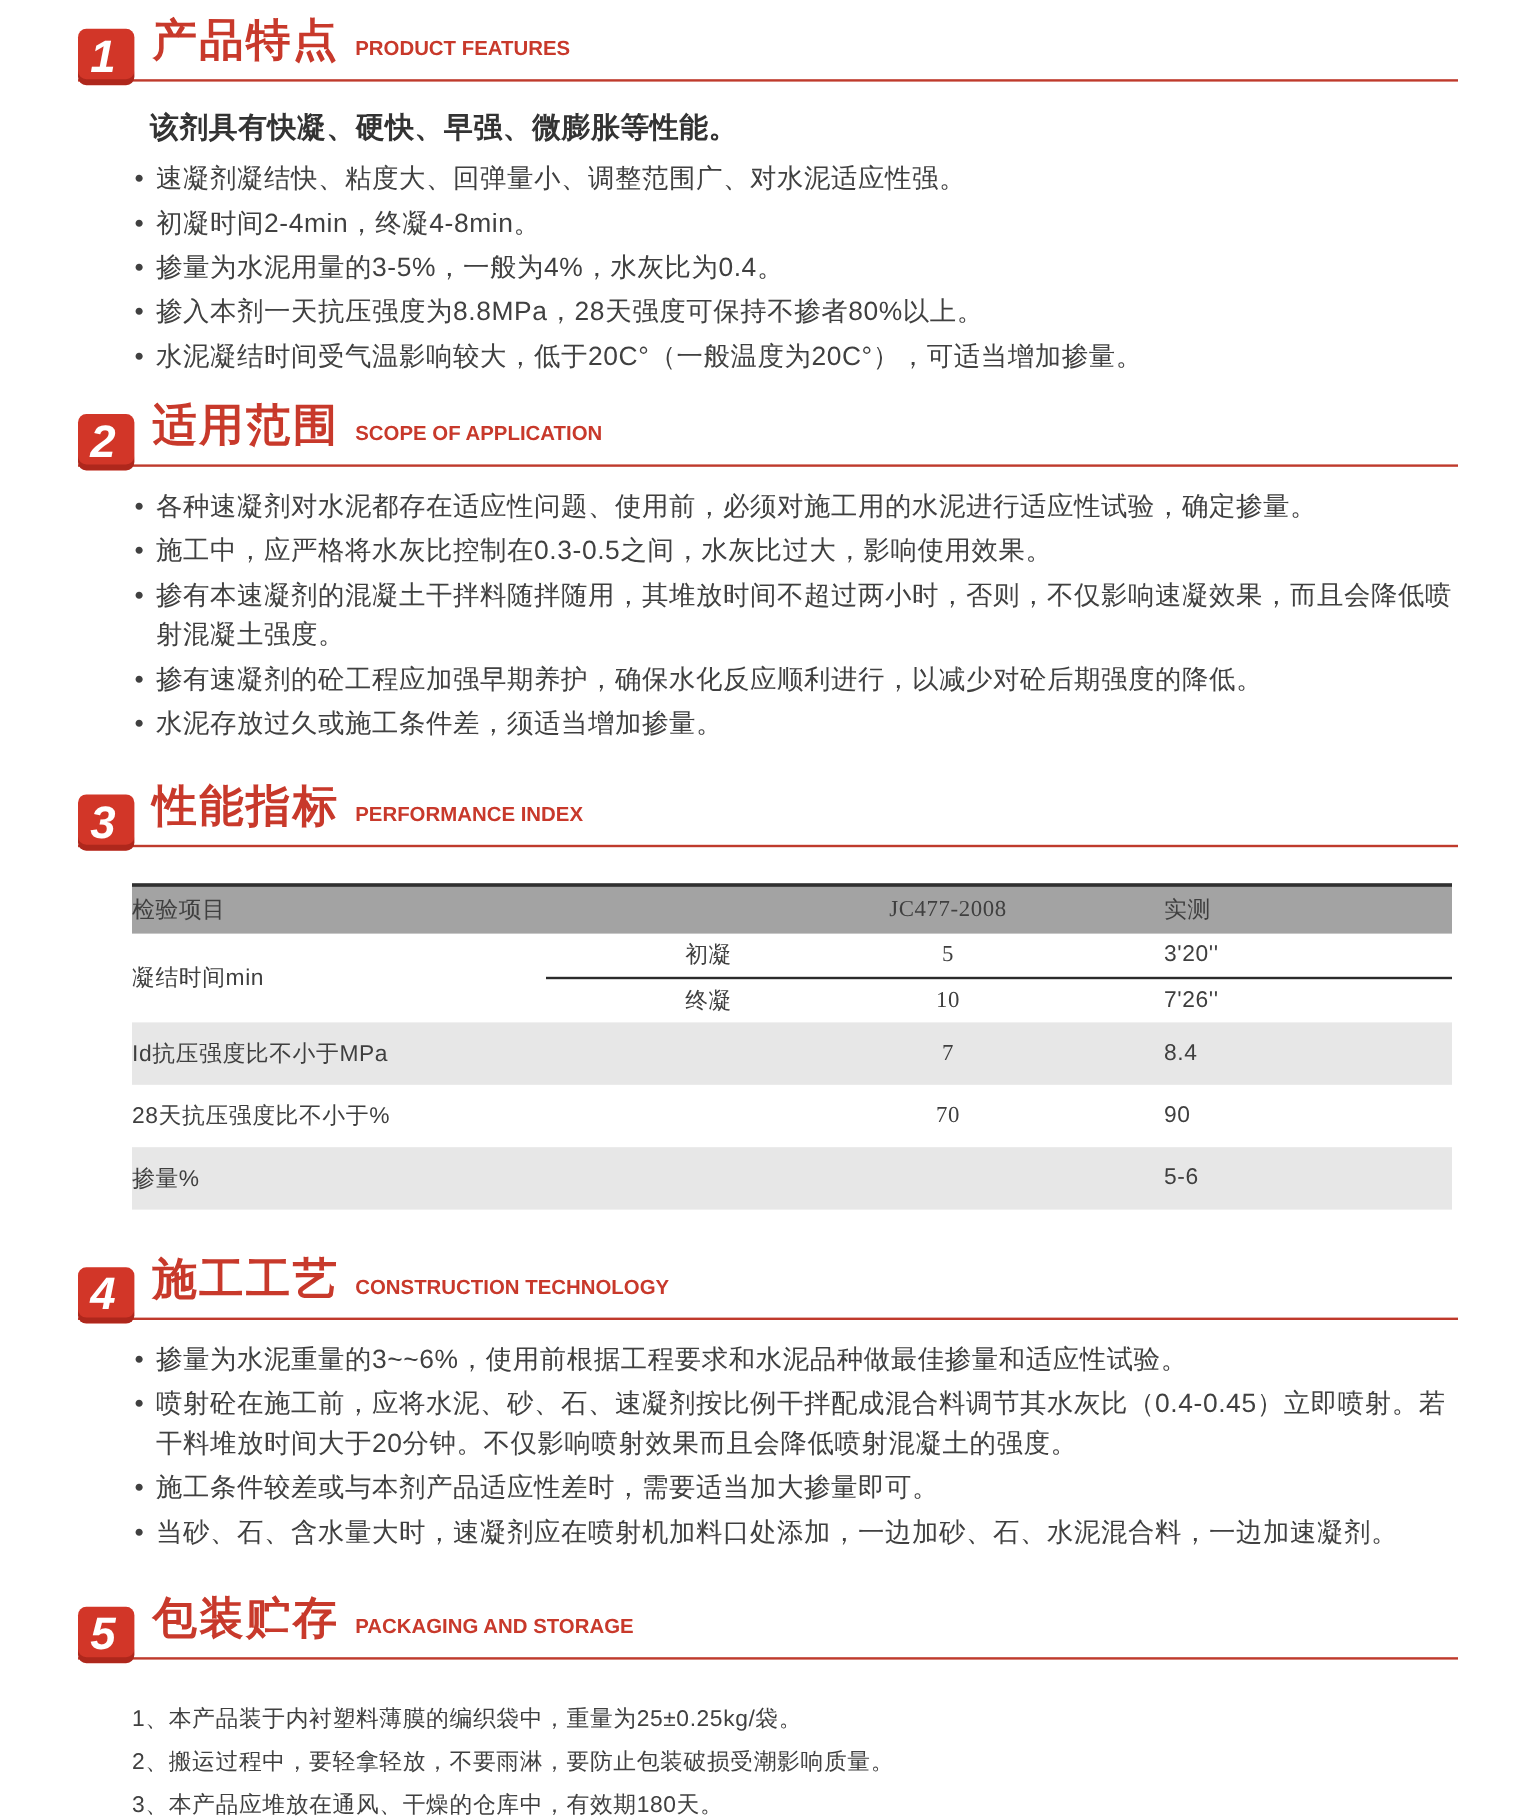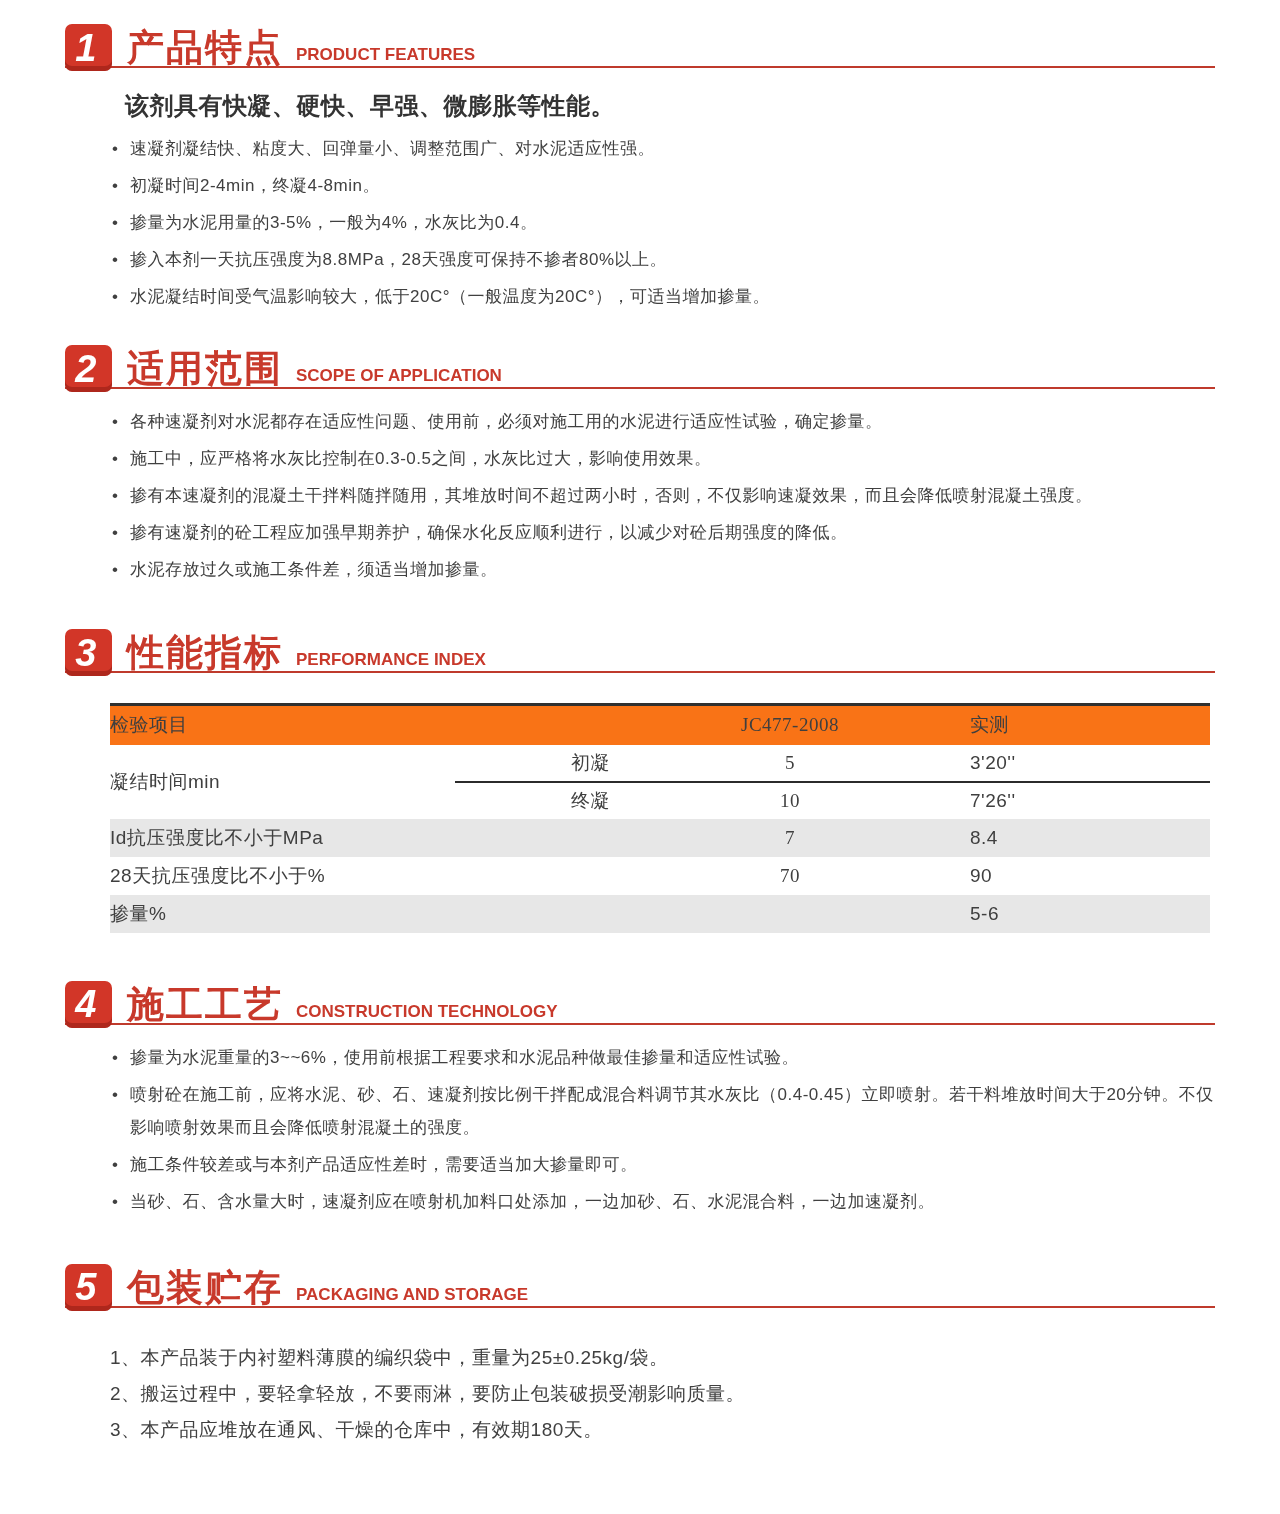--- a/index.html
+++ b/index.html
@@ -19,32 +19,32 @@
   }
   .badge {
     position:absolute; left:0; top:0; width:47px; height:47px;
     background:#d23628; border-radius:7px; z-index:2;
     box-shadow: inset 0 -5px 0 rgba(110,12,6,0.35);
     color:#ffffff; font-size:38px; font-weight:bold; font-style:italic;
     display:flex; align-items:center; justify-content:center;
     padding-right:5px; line-height:1;
   }
   .titles {
-    position:absolute; left:62px; bottom:10px;
+    position:absolute; left:62px; bottom:24px;
     display:flex; align-items:baseline; gap:13px; z-index:2;
     white-space:nowrap;
   }
   .title-zh { color:#c8392b; font-size:37px; font-weight:bold; letter-spacing:2px; line-height:1; }
   .title-en { color:#c8392b; font-size:17px; font-weight:bold; letter-spacing:0; line-height:1; }
 
   
   .intro { margin:14px 0 0 60px; font-size:24px; font-weight:bold; color:#333333; }
   ul.bullets { list-style:none; margin:10px 0 0 45px; padding:0; }
   ul.bullets li {
-    position:relative; padding-left:20px; font-size:17px;
+    position:relative; padding-left:20px; font-size:22px;
     line-height:33px; margin-bottom:4px; color:#404040;
   }
   ul.bullets li::before { content:'•'; position:absolute; left:2px; top:0; color:#404040; }
   .numlist { margin:24px 0 0 45px; }
   .numlist .item { font-size:19px; line-height:36px; color:#404040; }
 
   .sec-2 { margin-top:32px; }
   .sec-3 { margin-top:43px; }
   .sec-4 { margin-top:48px; }
   .sec-5 { margin-top:46px; }
@@ -52,22 +52,22 @@
 
   
   table.spec-table {
     margin:22px 0 0 45px; width:1100px;
     border-collapse:collapse; table-layout:fixed;
     font-size:19px; color:#3f3f3f;
   }
   table.spec-table th, table.spec-table td {
     font-weight:normal; padding:0; white-space:nowrap; vertical-align:middle;
   }
-  table.spec-table thead th { background:#f97316; border-top:3px solid #303030; height:40px; }
-  table.spec-table td { height:38px; }
+  table.spec-table thead th { background:#a3a3a3; border-top:3px solid #303030; height:40px; }
+  table.spec-table td { height:52px; }
   tr.sub-row td { height:37px; }
   .cell-label { text-align:left; padding-left:25px; }
   .cell-sub   { text-align:right; padding-left:47px; }
   .cell-std   { text-align:center;font-family:Liberation Serif, serif; }
   .cell-meas  { text-align:left; padding-left:76px; }
   tr.shade td { background:#e7e7e7; }
   td.divider  { border-bottom:2px solid #2b2b2b; }
 </style>
 </head>
 <body>

